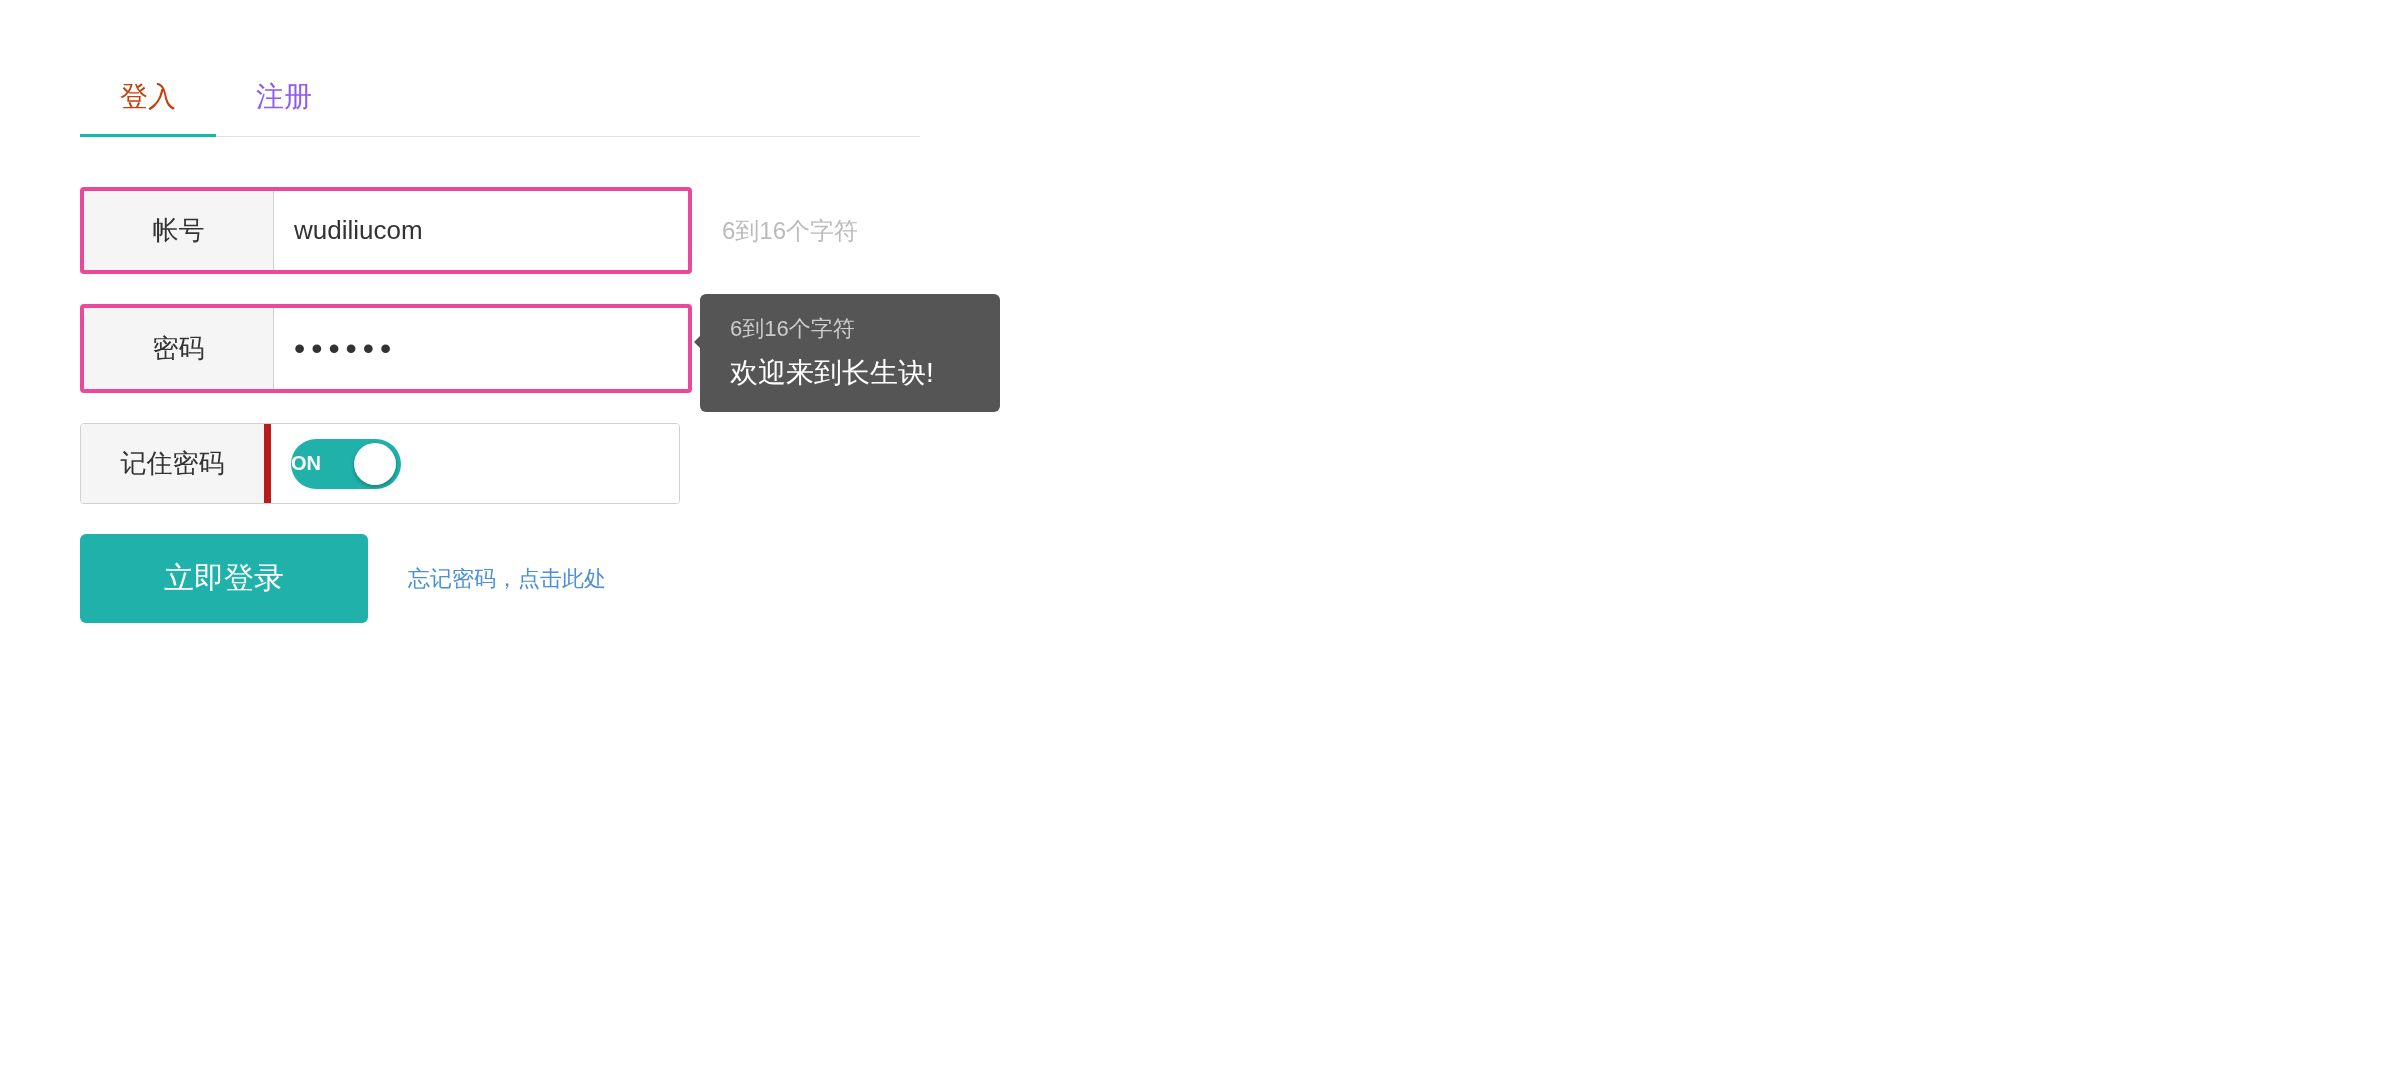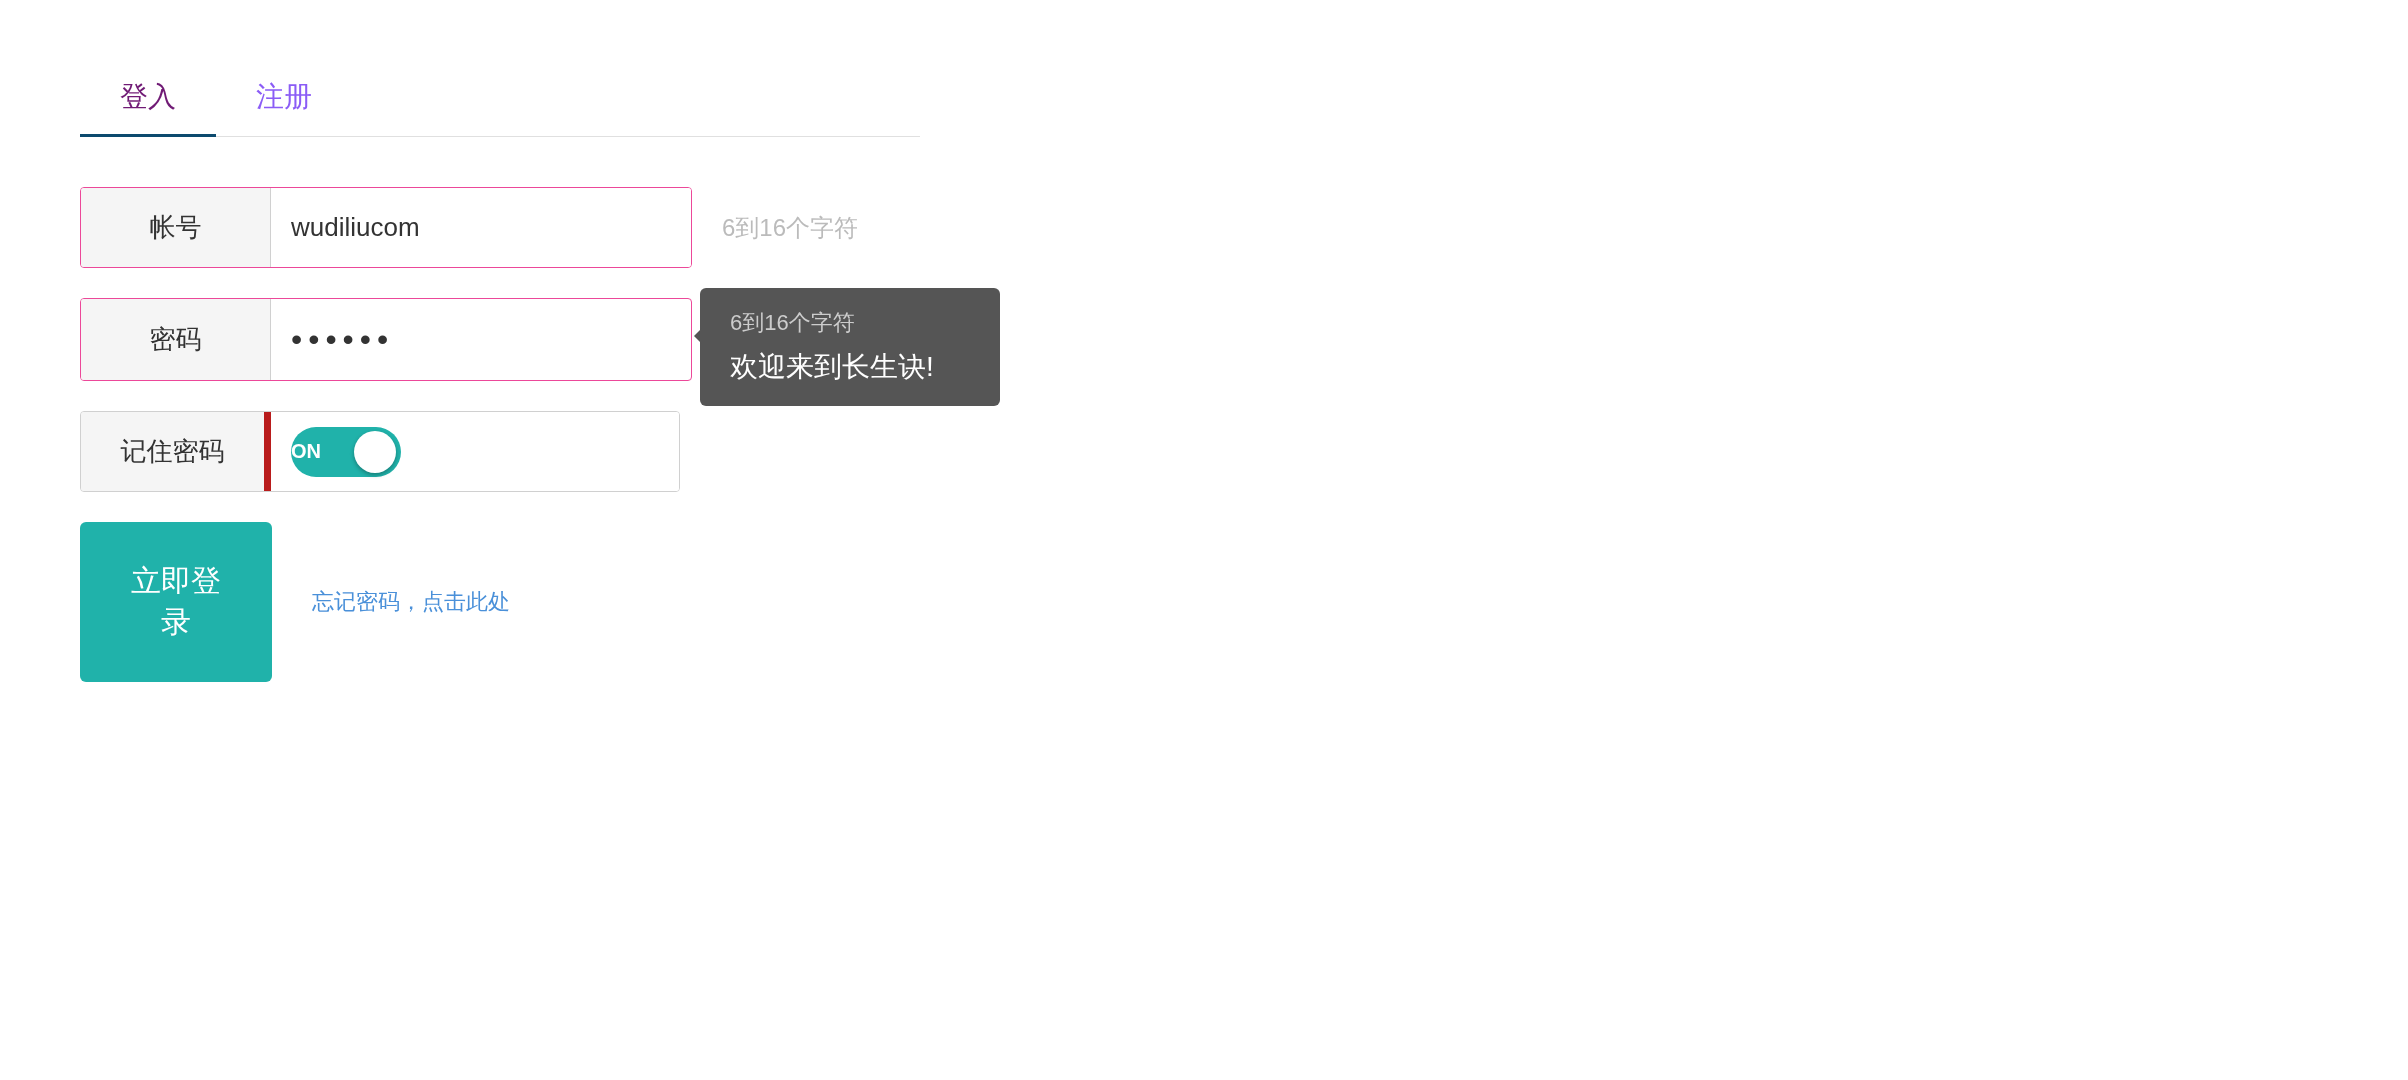--- a/index.html
+++ b/index.html
@@ -32,35 +32,35 @@
       padding: 18px 40px;
       font-size: 28px;
       cursor: pointer;
       color: #8b5cf6;
       position: relative;
       border-bottom: 3px solid transparent;
       margin-bottom: -1px;
     }
 
     .tab.active {
-      color: #701a75;
-      border-bottom: 3px solid #0c4a6e;
+      color: #c2410c;
+      border-bottom: 3px solid #14b8a6;
     }
 
     
     .form-row {
       display: flex;
       align-items: center;
       margin-bottom: 30px;
       position: relative;
     }
 
     .field-box {
       display: flex;
-      border: 1px solid #ec4899;
+      border: 4px solid #ec4899;
       border-radius: 4px;
       overflow: hidden;
       width: 612px;
     }
 
     .field-label {
       display: flex;
       align-items: center;
       justify-content: center;
       background: #f5f5f5;
@@ -163,23 +163,23 @@
       margin-top: 20px;
       gap: 40px;
     }
 
     .login-button {
       background: #20b2aa;
       color: #fff;
       border: none;
       border-radius: 6px;
       font-size: 30px;
-      padding: 39px 50px;
-      cursor: pointer;
-      width: 192px;
+      padding: 24px 50px;
+      cursor: pointer;
+      width: 288px;
     }
 
     .forgot-link {
       font-size: 22px;
       color: #4a90d9;
       cursor: pointer;
     }
 
     
     .tooltip {

